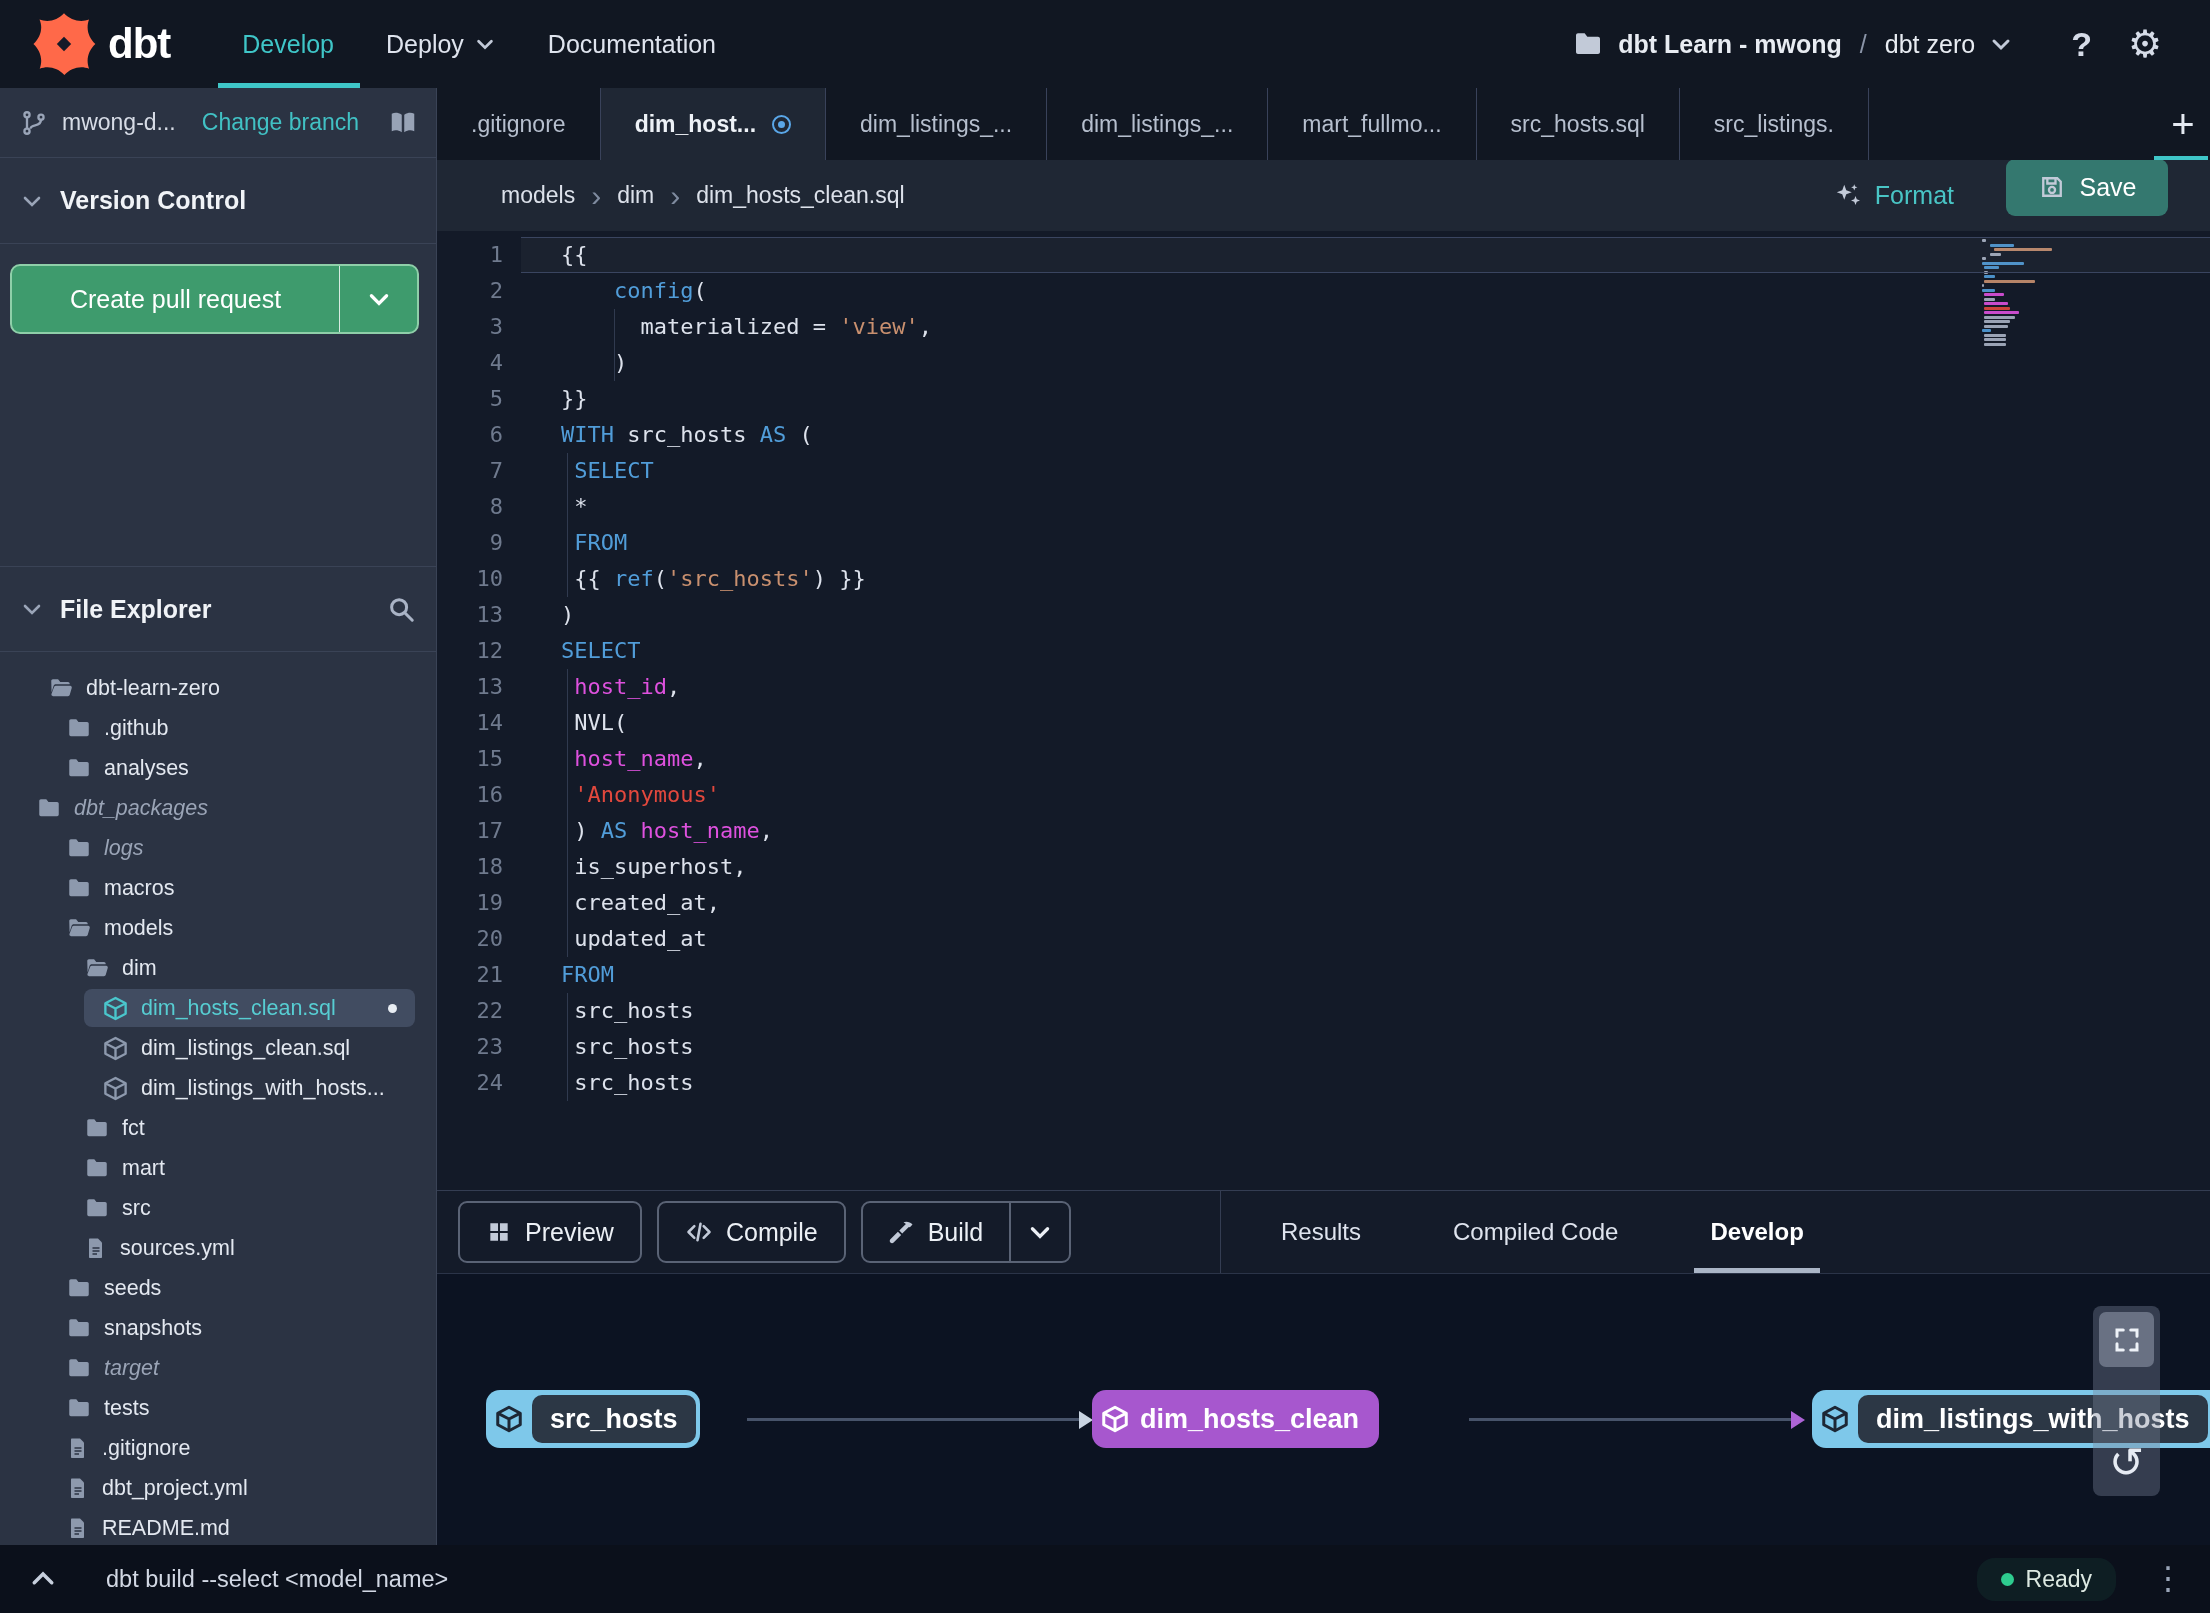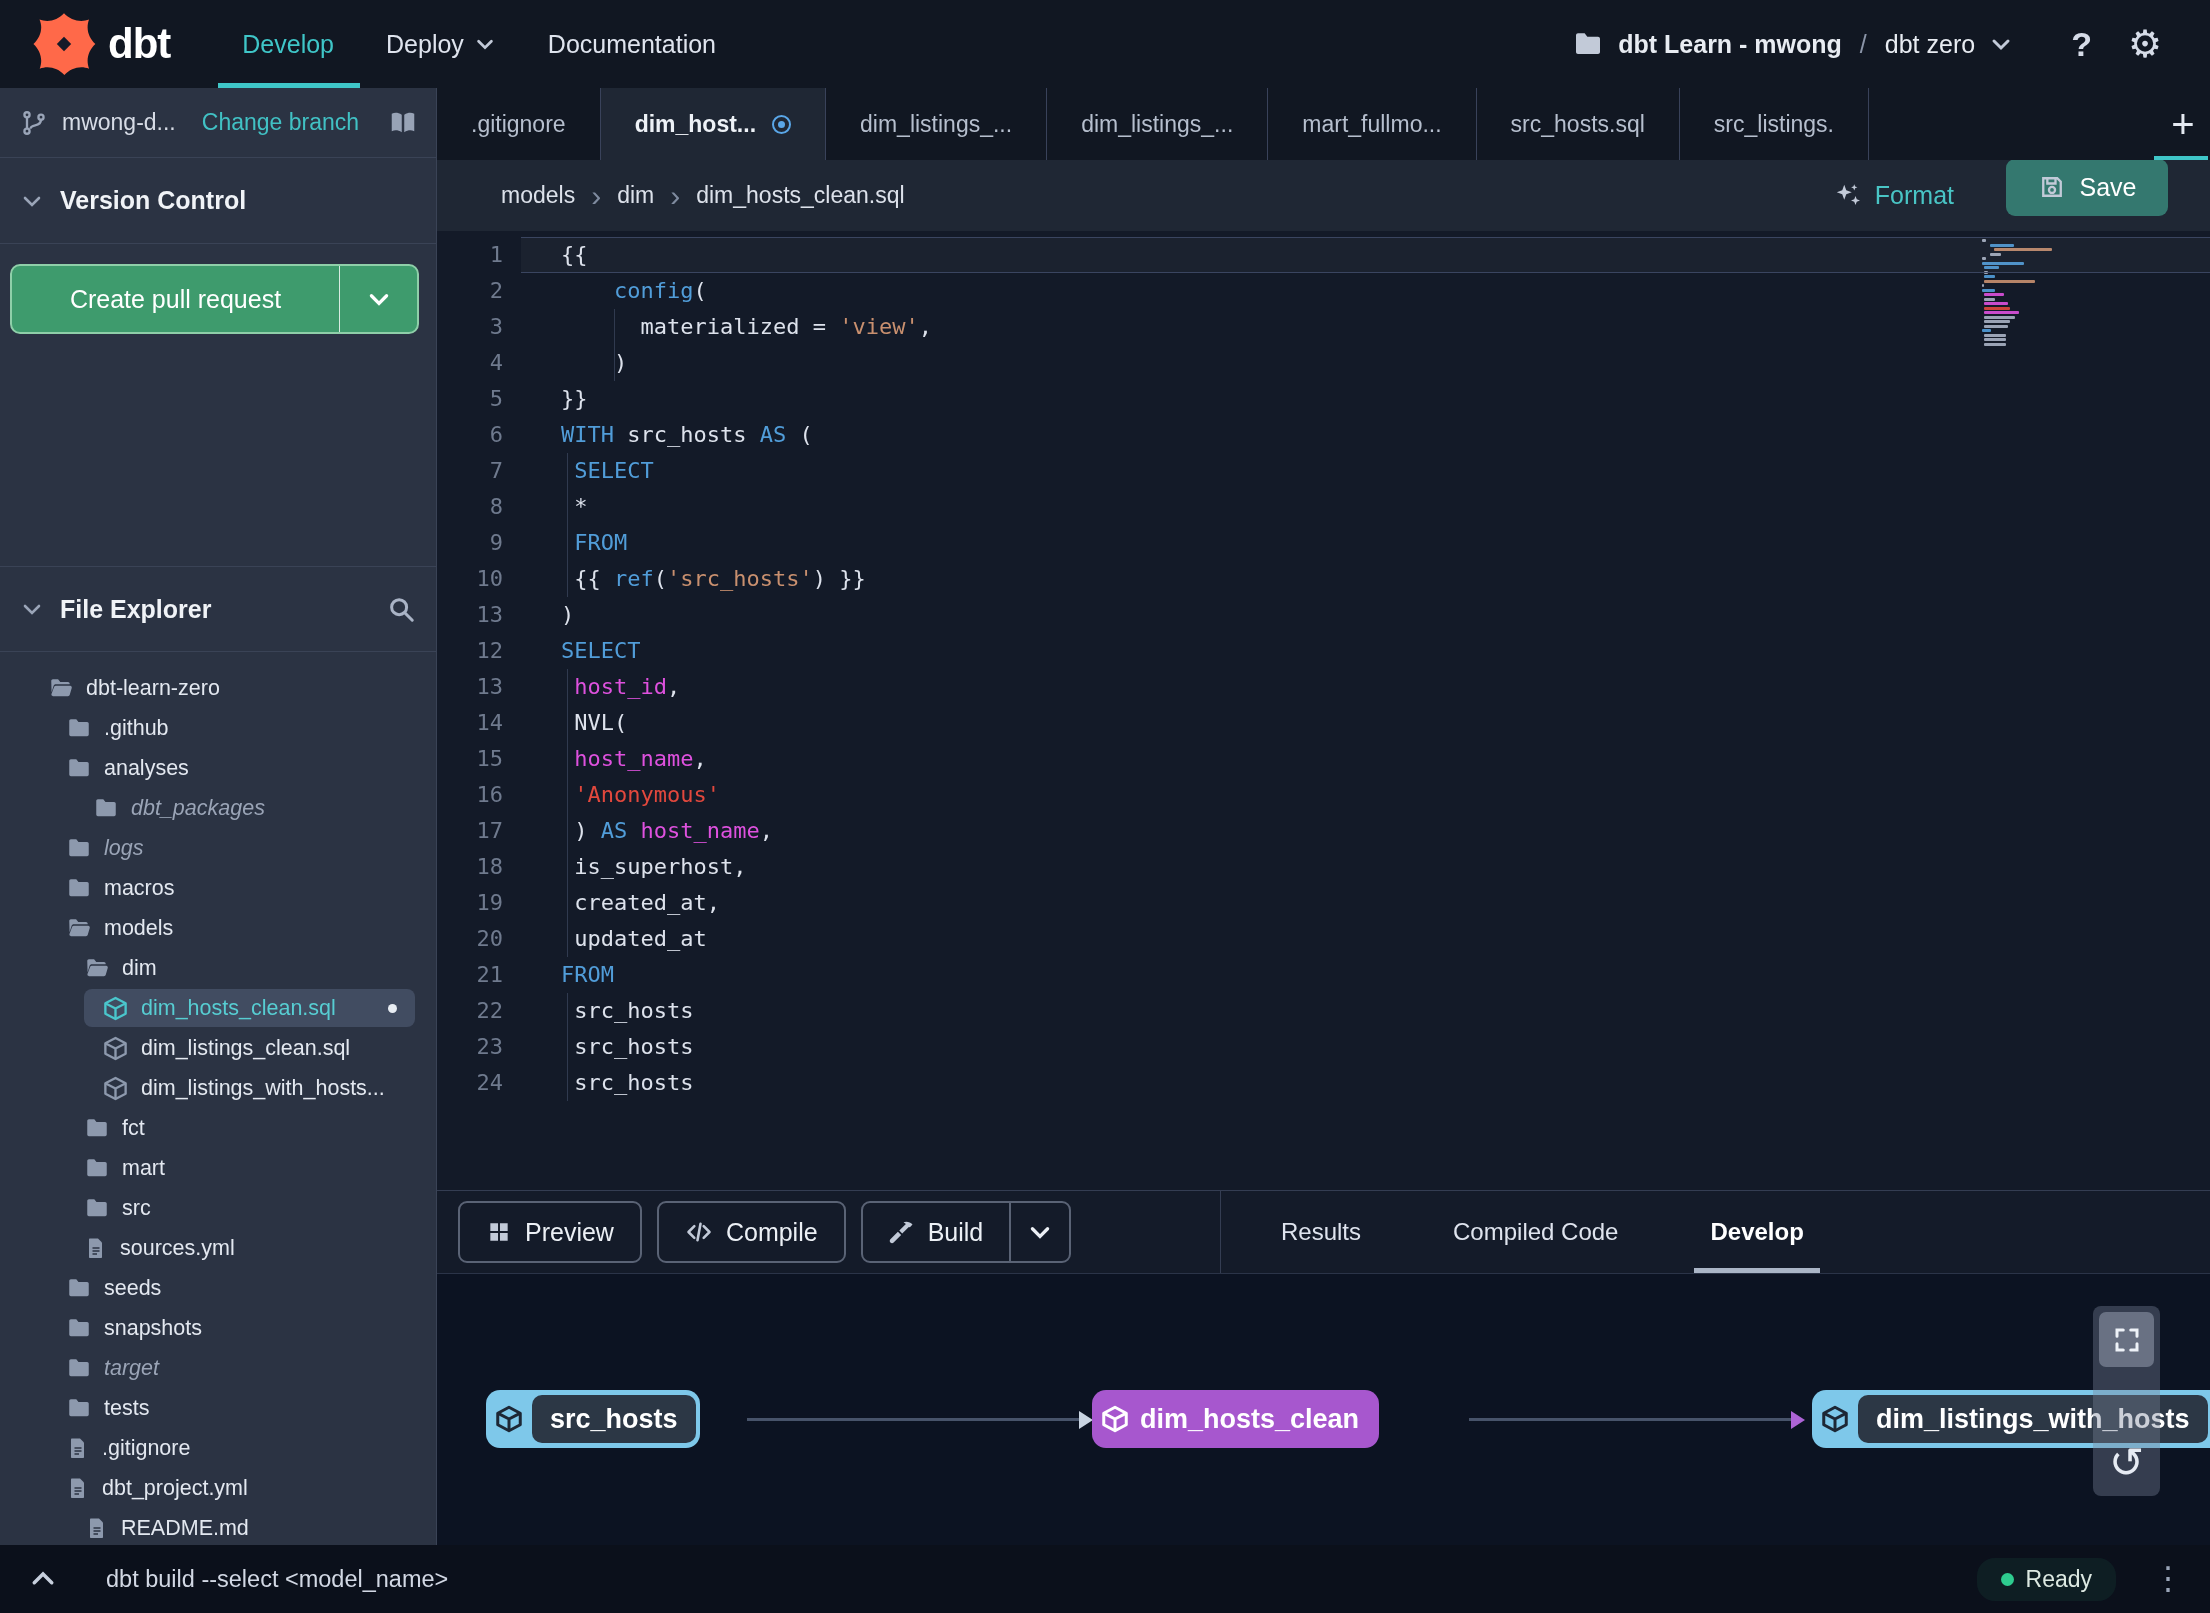--- a/index.html
+++ b/index.html
@@ -234,21 +234,21 @@
         <span class="t-label">.github</span>
       </div>
       <div class="tree-row" style="padding-left: 66px;">
         <span class="t-icon">
           <svg viewBox="0 0 24 24" width="26" height="26" fill="currentColor">
             <path d="M3 5.5C3 4.7 3.7 4 4.5 4h5l2 2.5h8c.8 0 1.5.7 1.5 1.5v10c0 .8-.7 1.5-1.5 1.5h-15C3.7 19.5 3 18.8 3 18z"></path>
           </svg>
         </span>
         <span class="t-label">analyses</span>
       </div>
-      <div class="tree-row italic" style="padding-left: 93px;">
+      <div class="tree-row italic" style="padding-left: 36px;">
         <span class="t-icon">
           <svg viewBox="0 0 24 24" width="26" height="26" fill="currentColor">
             <path d="M3 5.5C3 4.7 3.7 4 4.5 4h5l2 2.5h8c.8 0 1.5.7 1.5 1.5v10c0 .8-.7 1.5-1.5 1.5h-15C3.7 19.5 3 18.8 3 18z"></path>
           </svg>
         </span>
         <span class="t-label">dbt_packages</span>
       </div>
       <div class="tree-row italic" style="padding-left: 66px;">
         <span class="t-icon">
           <svg viewBox="0 0 24 24" width="26" height="26" fill="currentColor">
@@ -387,21 +387,21 @@
       </div>
       <div class="tree-row" style="padding-left: 66px;">
         <span class="t-icon">
           <svg viewBox="0 0 24 24" width="24" height="24" fill="currentColor">
             <path d="M6 2.5h8l4 4V21c0 .6-.4 1-1 1H6c-.6 0-1-.4-1-1V3.5c0-.6.4-1 1-1z"></path>
             <path d="M8.5 12h7M8.5 15h7M8.5 18h4.5" stroke="#2b3343" stroke-width="1.7"></path>
           </svg>
         </span>
         <span class="t-label">dbt_project.yml</span>
       </div>
-      <div class="tree-row" style="padding-left: 85px;">
+      <div class="tree-row" style="padding-left: 66px;">
         <span class="t-icon">
           <svg viewBox="0 0 24 24" width="24" height="24" fill="currentColor">
             <path d="M6 2.5h8l4 4V21c0 .6-.4 1-1 1H6c-.6 0-1-.4-1-1V3.5c0-.6.4-1 1-1z"></path>
             <path d="M8.5 12h7M8.5 15h7M8.5 18h4.5" stroke="#2b3343" stroke-width="1.7"></path>
           </svg>
         </span>
         <span class="t-label">README.md</span>
       </div>
     </div>
 </div>

